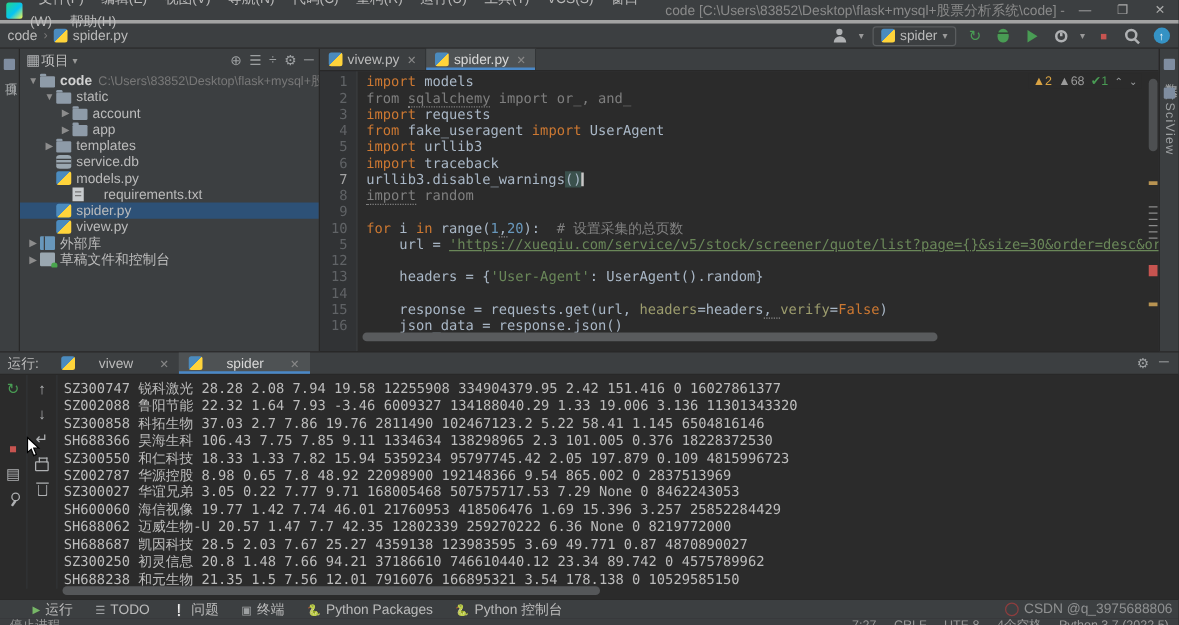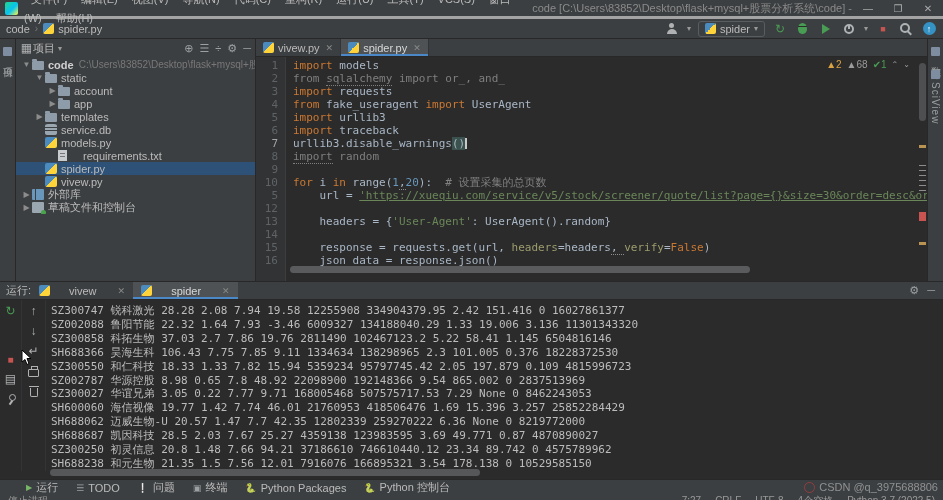--- a/index.html
+++ b/index.html
@@ -110,21 +110,21 @@
   .insp-warn{color:#d9a343}.insp-weak{color:#9b9b9b}.insp-ok{color:#499c54}
   .insp-nav{color:#9da0a2;font-size:8px}
   .ed-hscroll{position:absolute;left:34px;bottom:8px;width:460px;height:7px;background:#595b5d;border-radius:4px;z-index:2}
   .ed-vscroll{position:absolute;right:0;top:0;bottom:0;width:9px;z-index:2}
   .ed-vthumb{position:absolute;right:1px;top:6px;width:7px;height:58px;background:#4d4f51;border-radius:4px}
   .mark{position:absolute;right:1px;width:7px;height:3px}
 
   
   .run{height:197px;background:#2b2b2b;position:relative}
   .run-header{height:18px;background:#3c3f41;border-bottom:1px solid #282828;display:flex;align-items:center;padding-left:6px}
-  .run-label{font-size:11px;color:#bbb;}
+  .run-label{font-size:11px;color:#bbb;margin-right:10px}
   .rtab{display:flex;align-items:center;gap:19px;font-size:11px;color:#bbb;padding:0 8px;height:100%}
   .rtab.active{background:#4e5254;box-shadow:inset 0 -2px 0 #4a88c7;color:#d8d8d8}
   .run-hicons{margin-left:auto;display:flex;gap:8px;padding-right:8px;font-size:11px;color:#9da0a2}
   .run-body{display:flex;height:171px}
   .rtoolcol{width:22px;flex:none;display:flex;flex-direction:column;align-items:center;padding-top:3px;gap:4px}
   .rtoolcol.c1{border-right:1px solid #323537}
   .rtoolcol.c2{border-right:1px solid #323537;width:24px}
   .cbtn{width:16px;height:16px;display:flex;align-items:center;justify-content:center;font-size:12px;color:#afb1b3;flex:none}
   .console{flex:1;font:11px/13.9px "DejaVu Sans Mono",monospace;color:#bcbcbc;padding:4px 0 0 5px;
            white-space:pre;overflow:hidden}

